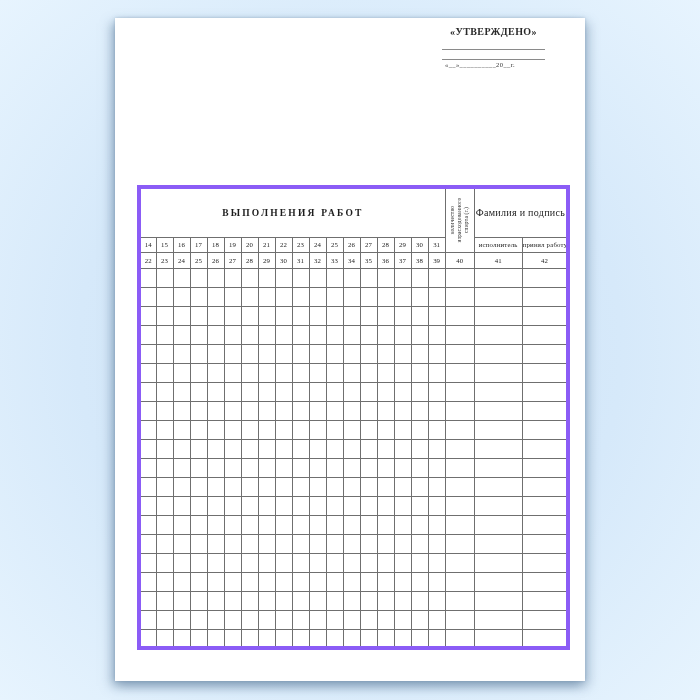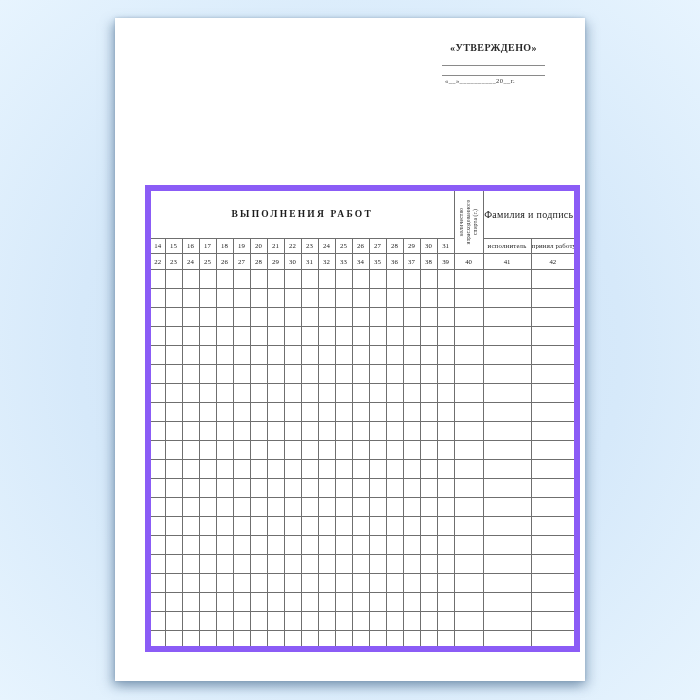--- a/index.html
+++ b/index.html
@@ -7,32 +7,31 @@
     width:700px;height:700px;position:relative;overflow:hidden;
     background:radial-gradient(ellipse at 50% 50%, #cde2f5 0%, #d6e9fa 55%, #e7f4fe 100%);
     font-family:"Liberation Serif", serif;
   }
   .page{
     position:absolute;left:115px;top:18px;width:470px;height:663px;
     background:#ffffff;
     box-shadow:-4px 5px 10px rgba(92,124,156,.50), 4px 5px 10px rgba(92,124,156,.38), 0 0 3px rgba(92,124,156,.35);
   }
   
-  .approve{position:absolute;top:24px;right:40px;width:103px;color:#2a2a2a;}
+  .approve{position:absolute;top:8px;right:40px;width:103px;color:#2a2a2a;}
   .approve-title{font-size:10px;font-weight:bold;letter-spacing:.4px;text-align:center;white-space:nowrap;}
   .approve-line{border-bottom:1px solid #8a8a8a;height:0;}
   .approve-line.first{margin-top:12px;}
   .approve-line.second{margin-top:9px;}
   .approve-date{font-size:6.5px;letter-spacing:.4px;margin-top:1px;padding-left:3px;white-space:nowrap;color:#333;}
   
   table.grid{
     position:absolute;left:22px;top:167px;width:429px;
     border-collapse:collapse;table-layout:fixed;
-    border:6px solid #8b5cf6;
-    margin-left:8px;
+    border:4px solid #8b5cf6;
   }
   table.grid td{
     border:1px solid #6f6f6f;padding:0;color:#1c1c1c;
     text-align:center;vertical-align:middle;overflow:hidden;
   }
   tr.row-title{height:50px;}
   td.title-cell{text-align:left;padding-left:8px;font-weight:bold;font-size:9.5px;letter-spacing:2.2px;white-space:nowrap;}
   td.fio-cell{font-size:10px;letter-spacing:.3px;}
   td.rot-cell{position:relative;}
   .rot{

